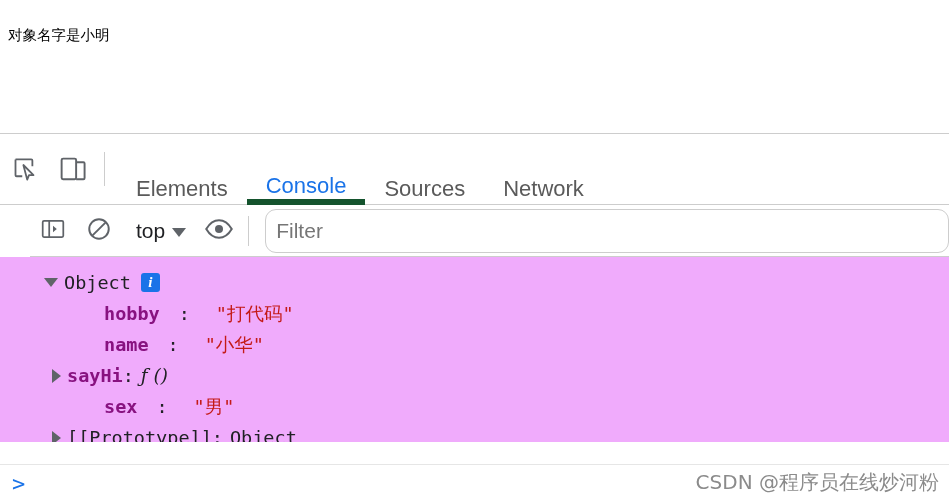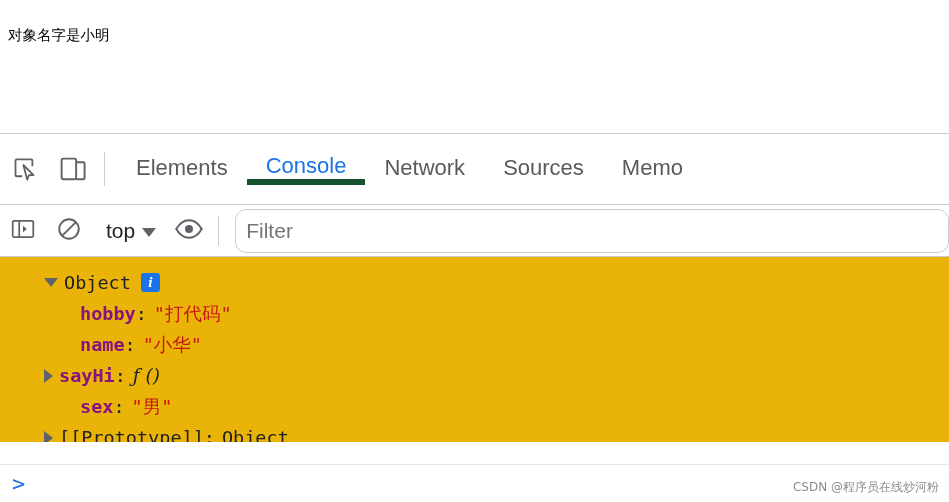--- a/index.html
+++ b/index.html
@@ -66,21 +66,21 @@
   }
   .tool-icon-btn svg { display: block; }
   .toolbar-divider {
     width: 1px;
     height: 34px;
     background: #cdcdcd;
     margin: 0 12px 0 8px;
   }
   .tabs {
     display: flex;
-    align-items: center;
+    align-items: flex-end;
     height: 71px;
   }
   .tab {
     display: flex;
     align-items: center;
     padding: 0 19px;
     font-size: 22px;
     color: #5a5a5a;
     cursor: pointer;
     white-space: nowrap;
@@ -95,20 +95,21 @@
 
   
   .dt-filterbar {
     position: relative;
     height: 52px;
     border-bottom: 1px solid #cdcdcd;
     display: flex;
     align-items: center;
     box-sizing: border-box;
     background: #ffffff;
+    margin-left: 30px;
   }
   .fb-btn {
     width: 46px;
     height: 52px;
     display: flex;
     align-items: center;
     justify-content: center;
     cursor: pointer;
   }
   .ctx-select {
@@ -153,21 +154,21 @@
 
   
   .console-output {
     position: relative;
     height: 185px;
     padding-top: 10px;
     box-sizing: border-box;
     font-family: "DejaVu Sans Mono", monospace;
     font-size: 18.5px;
     overflow: hidden;
-    background: #eab308;
+    background: #f0abfc;
   }
   .con-row {
     display: flex;
     align-items: center;
     height: 31px;
     white-space: nowrap;
   }
   .arrow-down {
     width: 0; height: 0;
     border-left: 7px solid transparent;
@@ -178,22 +179,22 @@
   }
   .arrow-right {
     width: 0; height: 0;
     border-top: 7px solid transparent;
     border-bottom: 7px solid transparent;
     border-left: 9px solid #5f6368;
     margin-right: 6px;
     cursor: pointer;
   }
   .row-root { padding-left: 44px; }
-  .row-prop { padding-left: 80px; }
-  .row-prop-arrow { padding-left: 44px; }
+  .row-prop { padding-left: 104px; gap: 19px; }
+  .row-prop-arrow { padding-left: 44px; margin-left: 8px; }
   .obj-label {
     color: #202124;
     font-weight: normal;
   }
   .info-badge {
     display: inline-flex;
     align-items: center;
     justify-content: center;
     width: 19px;
     height: 19px;
@@ -237,21 +238,21 @@
     color: #1a73e8;
     font-size: 22px;
     font-family: "DejaVu Sans Mono", monospace;
     padding-left: 12px;
     line-height: 1;
   }
   .watermark {
     position: absolute;
     right: 10px;
     bottom: 6px;
-    font-size: 12px;
+    font-size: 20px;
     color: #8b8b8b;
     font-family: "DejaVu Sans", sans-serif;
     white-space: nowrap;
   }
 </style>
 </head>
 <body>
 
 <div class="page-area">
   <div class="page-text">对象名字是小明</div>
@@ -274,23 +275,22 @@
         <svg width="29" height="29" viewBox="0 0 24 24">
           <rect x="3" y="3" width="12" height="17" rx="1.2" fill="none" stroke="#5f6368" stroke-width="1.6"></rect>
           <path d="M15 6 h6 a1 1 0 0 1 1 1 v12 a1 1 0 0 1 -1 1 h-6" fill="none" stroke="#5f6368" stroke-width="1.6"></path>
         </svg>
       </span>
     </div>
     <div class="toolbar-divider"></div>
     <div class="tabs">
       <div class="tab">Elements</div>
       <div class="tab active">Console</div>
+      <div class="tab">Sources</div>
       <div class="tab">Network</div>
-      <div class="tab">Sources</div>
-      <div class="tab">Memo</div>
     </div>
   </div>
 
   <div class="dt-filterbar">
     <div class="fb-btn">
       <span>
         <svg width="26" height="26" viewBox="0 0 24 24">
           <rect x="2.5" y="4.5" width="19" height="15" rx="1.2" fill="none" stroke="#5f6368" stroke-width="1.6"></rect>
           <line x1="8.5" y1="4.5" x2="8.5" y2="19.5" stroke="#5f6368" stroke-width="1.6"></line>
           <path d="M12 9 l3.5 3 l-3.5 3 z" fill="#5f6368"></path>

